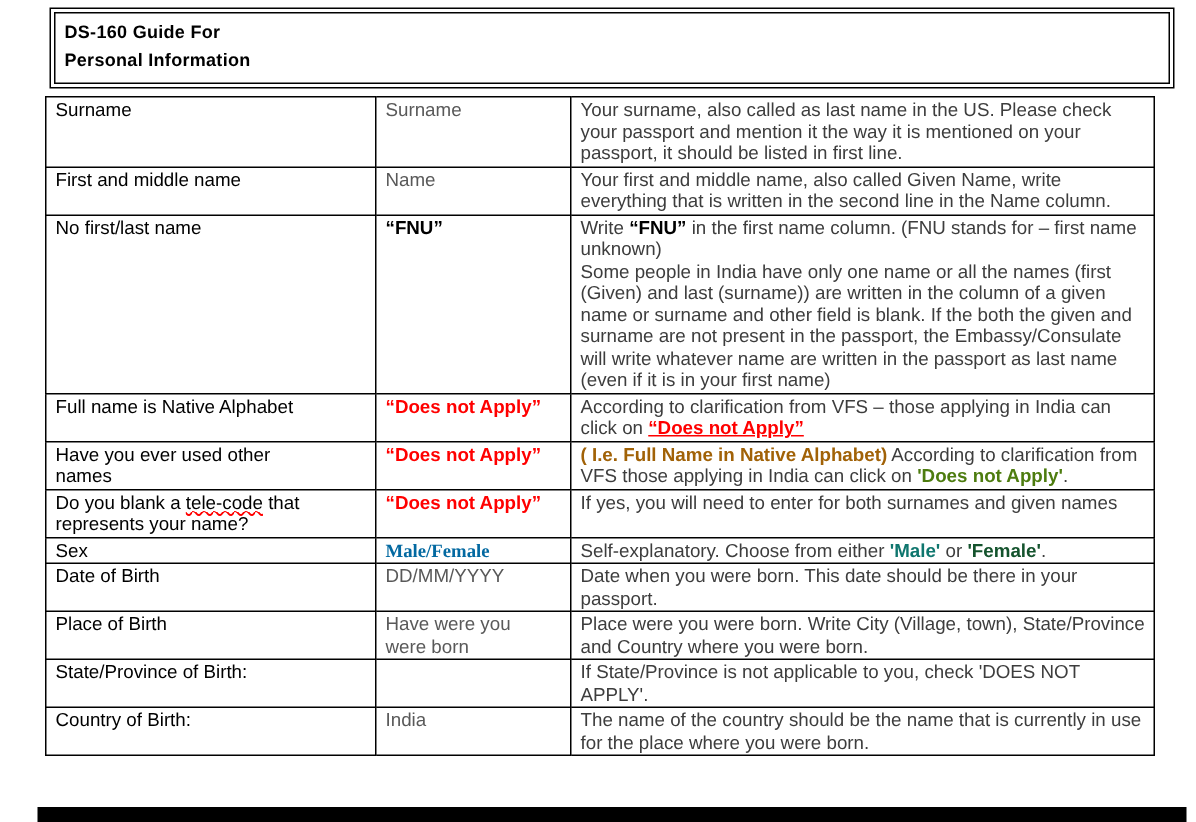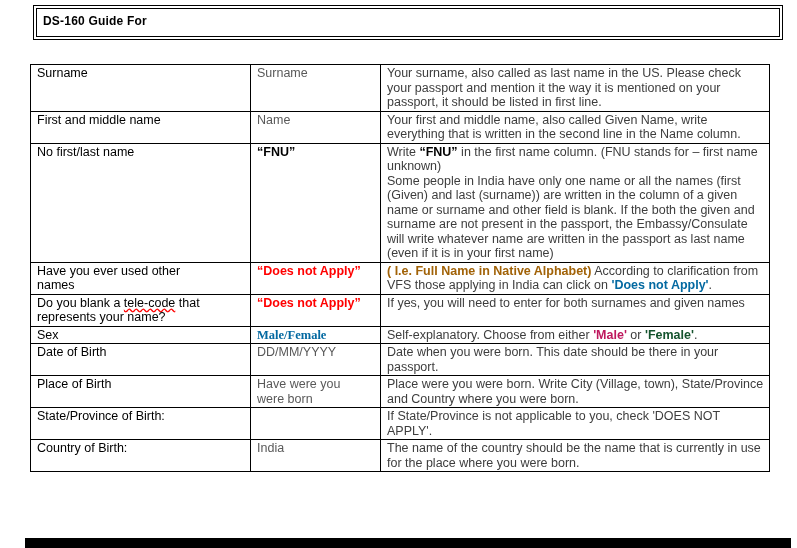--- a/index.html
+++ b/index.html
@@ -45,20 +45,21 @@
   }
 </style>
 </head>
 <body>
 
 <div>
 
   <div class="title-box">
     <div class="title-inner">
       <div class="title-line">DS-160 Guide For</div>
+      <div class="title-line">Personal Information</div>
     </div>
   </div>
 
   <table class="guide">
     <colgroup>
       <col style="width:220px">
       <col style="width:130px">
       <col>
     </colgroup>
     <tbody>
@@ -73,37 +74,42 @@
     <td class="value"><span>Name</span></td>
     <td class="desc"><span>Your first and middle name, also called Given Name, write everything that is written in the second line in the Name column.</span></td>
   </tr>
 
   <tr>
     <td class="field"><span>No first/last name</span></td>
     <td class="value"><span class="seg-b" style="color: rgb(0, 0, 0);">“FNU”</span></td>
     <td class="desc"><span>Write </span><span class="seg-b" style="color: rgb(0, 0, 0);">“FNU”</span><span> in the first name column. (FNU stands for – first name unknown)</span><br><span>Some people in India have only one name or all the names (first (Given) and last (surname)) are written in the column of a given name or surname and other field is blank. If the both the given and surname are not present in the passport, the Embassy/Consulate will write whatever name are written in the passport as last name (even if it is in your first name)</span></td>
   </tr>
 
+  <tr>
+    <td class="field"><span>Full name is Native Alphabet</span></td>
+    <td class="value"><span class="seg-b" style="color: rgb(255, 0, 0);">“Does not Apply”</span></td>
+    <td class="desc"><span>According to clarification from VFS – those applying in India can click on </span><span class="seg-b seg-u" style="color: rgb(255, 0, 0);">“Does not Apply”</span></td>
+  </tr>
 
   <tr>
     <td class="field"><span>Have you ever used other</span><br><span>names</span></td>
     <td class="value"><span class="seg-b" style="color: rgb(255, 0, 0);">“Does not Apply”</span></td>
-    <td class="desc"><span class="seg-b" style="color: #a16207;">( I.e. Full Name in Native Alphabet)</span><span> According to clarification from VFS those applying in India can click on </span><span class="seg-b" style="color: #0369a1;">'Does not Apply'</span><span>.</span></td>
+    <td class="desc"><span class="seg-b" style="color: #a16207;">( I.e. Full Name in Native Alphabet)</span><span> According to clarification from VFS those applying in India can click on </span><span class="seg-b" style="color: #4d7c0f;">'Does not Apply'</span><span>.</span></td>
   </tr>
 
   <tr>
     <td class="field"><span>Do you blank a </span><span class="seg-w">tele-code</span><span> that</span><br><span>represents your name?</span></td>
     <td class="value"><span class="seg-b" style="color: rgb(255, 0, 0);">“Does not Apply”</span></td>
     <td class="desc"><span>If yes, you will need to enter for both surnames and given names</span></td>
   </tr>
 
   <tr>
     <td class="field"><span>Sex</span></td>
     <td class="value"><span class="seg-b" style="color: #0369a1; font-family: Liberation Serif, serif;">Male/Female</span></td>
-    <td class="desc"><span>Self-explanatory. Choose from either </span><span class="seg-b" style="color: #be185d;">'Male'</span><span> or </span><span class="seg-b" style="color: #14532d;">'Female'</span><span>.</span></td>
+    <td class="desc"><span>Self-explanatory. Choose from either </span><span class="seg-b" style="color: #0f766e;">'Male'</span><span> or </span><span class="seg-b" style="color: #14532d;">'Female'</span><span>.</span></td>
   </tr>
 
 
   <tr>
     <td class="field"><span>Date of Birth</span></td>
     <td class="value"><span>DD/MM/YYYY</span></td>
     <td class="desc"><span>Date when you were born. This date should be there in your passport.</span></td>
   </tr>
 
   <tr>

